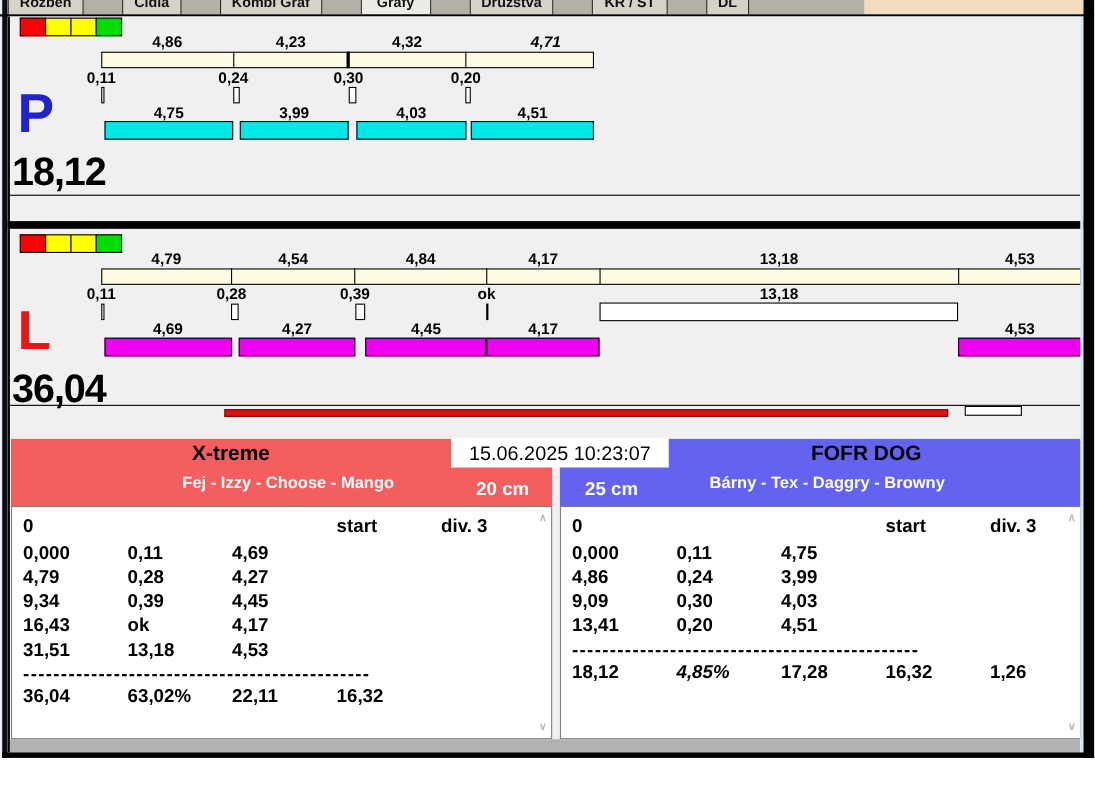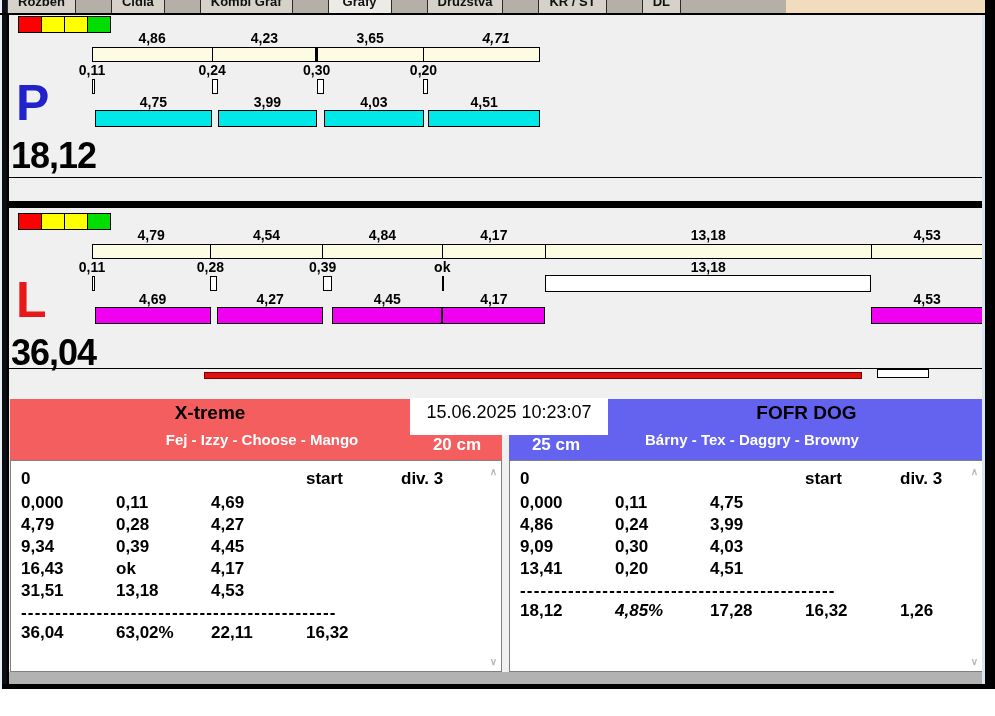--- a/index.html
+++ b/index.html
@@ -41,25 +41,25 @@
   .runbar{position:absolute;height:17px;border:1px solid #000;}
 
   
   #redbar{position:absolute;top:372px;height:7px;border:1px solid #7a0000;}
   #whitebox{position:absolute;top:369px;height:9px;background:#fff;border:1px solid #000;z-index:3;}
 
   
   .thdr{position:absolute;top:399px;height:61px;}
   #hdrL{left:10px;width:492px;} #hdrR{left:509px;width:474px;}
   .tname{position:absolute;top:3px;font-size:19px;font-weight:bold;color:#000;text-align:center;}
-  #hdrL .tname{left:0;width:400px;} #hdrR .tname{left:110px;width:375px;}
+  #hdrL .tname{left:0;width:400px;} #hdrR .tname{left:91px;width:375px;}
   .tdogs{position:absolute;top:32px;left:0;width:100%;font-size:15px;font-weight:bold;color:#fff;text-align:center;padding-left:12px;}
   .tcm{position:absolute;top:36px;width:90px;font-size:17px;font-weight:bold;color:#fff;text-align:center;}
   #hdrL .tcm{left:402px;} #hdrR .tcm{left:2px;}
-  #datebox{position:absolute;left:410px;top:398px;width:198px;height:37px;background:#fff;
+  #datebox{position:absolute;left:410px;top:398px;width:198px;height:27px;background:#fff;
            text-align:center;font-size:18px;line-height:29px;color:#000;z-index:4;}
   .ttable{position:absolute;top:460px;height:212px;background:#fff;border:1px solid #7f7f7f;}
   #tableL{left:10px;width:492px;} #tableR{left:509px;width:474px;}
   .tcell{position:absolute;font-size:17px;font-weight:bold;color:#000;white-space:pre;}
   .th-zero{left:10px;top:8px;} .th-start{left:295px;top:8px;} .th-div{left:390px;top:8px;}
   .dashes{letter-spacing:1.2px;}
   .scroll-ic{position:absolute;right:4px;color:#b9b9b9;font-size:10px;font-weight:bold;line-height:10px;}
   .up{top:6px;} .dn{bottom:4px;}
   #graystrip{position:absolute;left:9px;top:672px;width:973px;height:12px;background:#b2b2b2;}
 </style>
@@ -97,21 +97,21 @@
       <div class="lbl" style="left: 47px; width: 90px; top: 49px;">0,11</div>
       <div class="lbl" style="left: 94.7192px; width: 117.42px; top: 81px;">4,75</div>
       <div class="runbar" style="left: 94.7192px; top: 96px; width: 117.42px; background: rgb(0, 232, 232);"></div>
       <div class="bardiv" style="left: 211.639px; width: 1px;"></div>
       <div class="lbl" style="left: 212.139px; width: 104.566px; top: 17px;">4,23</div>
       <div class="tick" style="left: 212.139px; top: 65px; width: 5.9328px;"></div>
       <div class="lbl" style="left: 167.139px; width: 90px; top: 49px;">0,24</div>
       <div class="lbl" style="left: 218.072px; width: 98.6328px; top: 81px;">3,99</div>
       <div class="runbar" style="left: 218.072px; top: 96px; width: 98.6328px; background: rgb(0, 232, 232);"></div>
       <div class="bardiv" style="left: 315.205px; width: 3px;"></div>
-      <div class="lbl" style="left: 316.705px; width: 106.79px; top: 17px;">3,65</div>
+      <div class="lbl" style="left: 316.705px; width: 106.79px; top: 17px;">4,32</div>
       <div class="tick" style="left: 316.705px; top: 65px; width: 7.416px;"></div>
       <div class="lbl" style="left: 271.705px; width: 90px; top: 49px;">0,30</div>
       <div class="lbl" style="left: 324.121px; width: 99.6216px; top: 81px;">4,03</div>
       <div class="runbar" style="left: 324.121px; top: 96px; width: 99.6216px; background: rgb(0, 232, 232);"></div>
       <div class="bardiv" style="left: 422.995px; width: 1px;"></div>
       <div class="lbl" style="left: 438px; width: 116.431px; top: 17px; font-style: italic;">4,71</div>
       <div class="tick" style="left: 423.495px; top: 65px; width: 4.944px;"></div>
       <div class="lbl" style="left: 378.495px; width: 90px; top: 49px;">0,20</div>
       <div class="lbl" style="left: 428.439px; width: 111.487px; top: 81px;">4,51</div>
       <div class="runbar" style="left: 428.439px; top: 96px; width: 111.487px; background: rgb(0, 232, 232);"></div>

